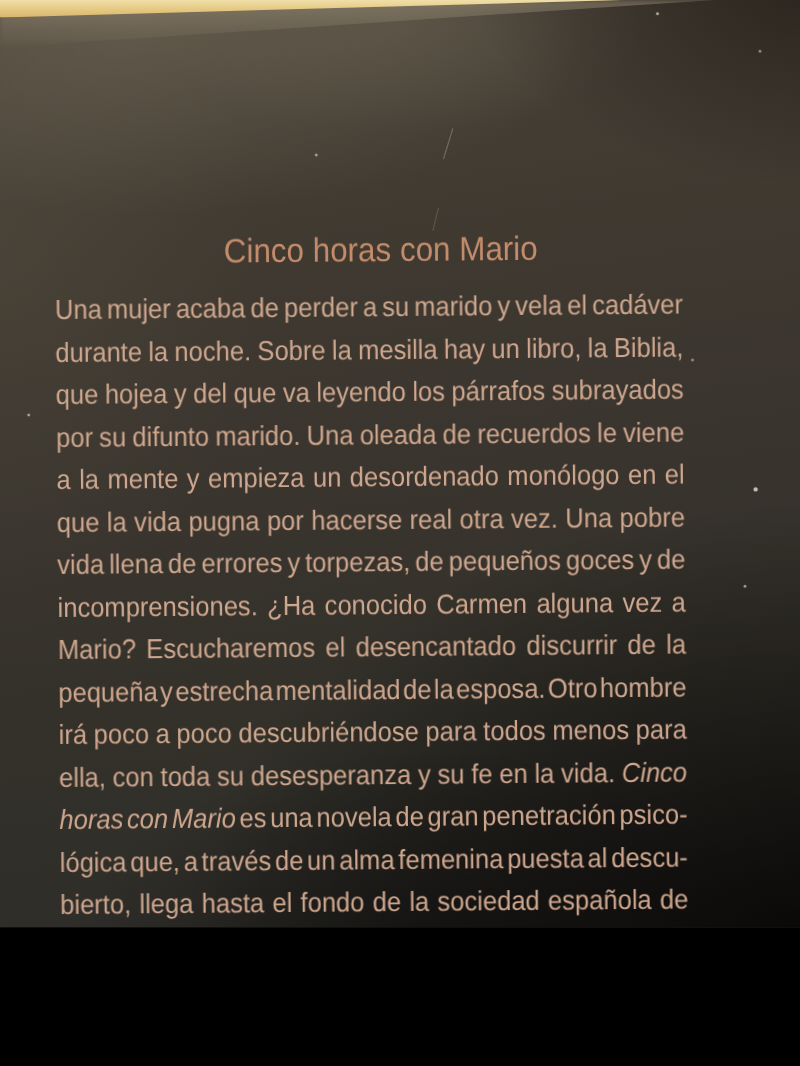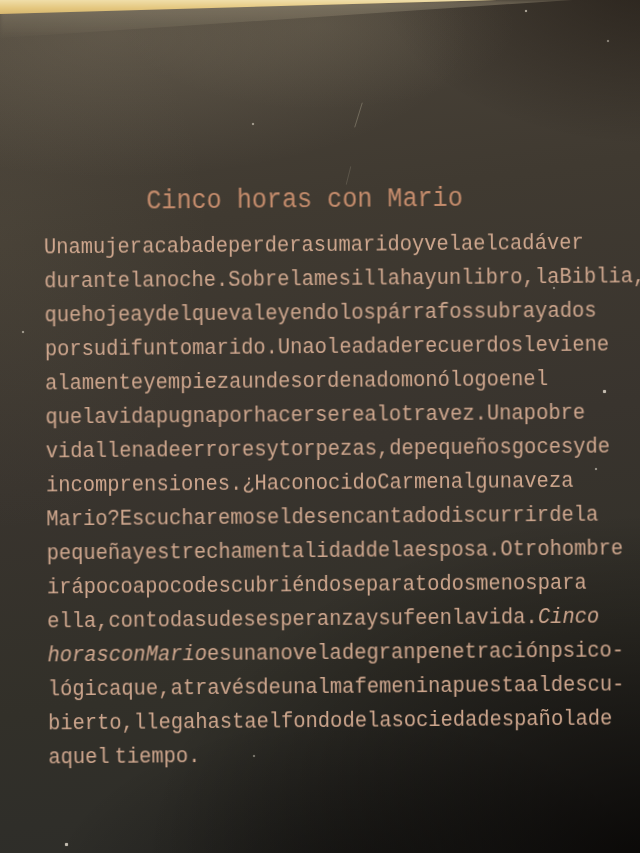--- a/index.html
+++ b/index.html
@@ -4,23 +4,23 @@
 <style>
   :root{
     --c-beige:#e4c77f;
     --c-cover:#3a352e;
     --c-shadow:#110e0c;
     --c-title:#c58c6c;
     --c-body:#cfa78e;
   }
   html,body{margin:0;padding:0;background:#000;}
   .photo{
-    position:relative;width:640px;height:853px;overflow:hidden;
+    position:relative;width:640px;height:742px;overflow:hidden;
     background:var(--c-cover);
-    font-family:Liberation Mono, monospace;
+    font-family:Liberation Sans, sans-serif;
   }
   
   .cover{
     position:absolute;inset:0;
     background:
       radial-gradient(ellipse 520px 210px at 18% 4%, rgba(165,152,126,0.24), transparent 68%),
       radial-gradient(ellipse 280px 120px at 50% 3%, rgba(160,148,120,0.14), transparent 70%),
       radial-gradient(ellipse 300px 420px at 0% 28%, rgba(150,138,112,0.10), transparent 70%),
       radial-gradient(ellipse 400px 250px at 103% -4%, rgba(10,4,0,0.50), transparent 72%),
       radial-gradient(ellipse 780px 540px at 103% 102%, rgba(3,1,0,0.85), transparent 66%),

